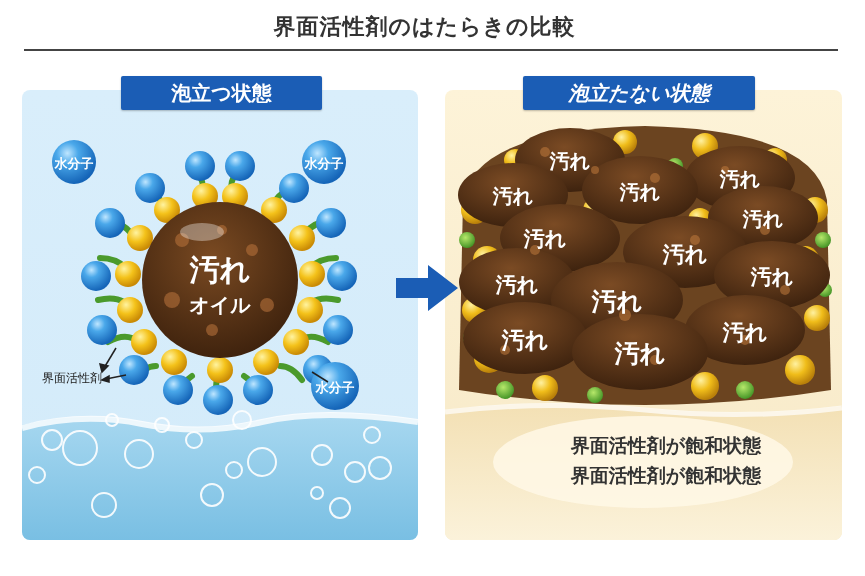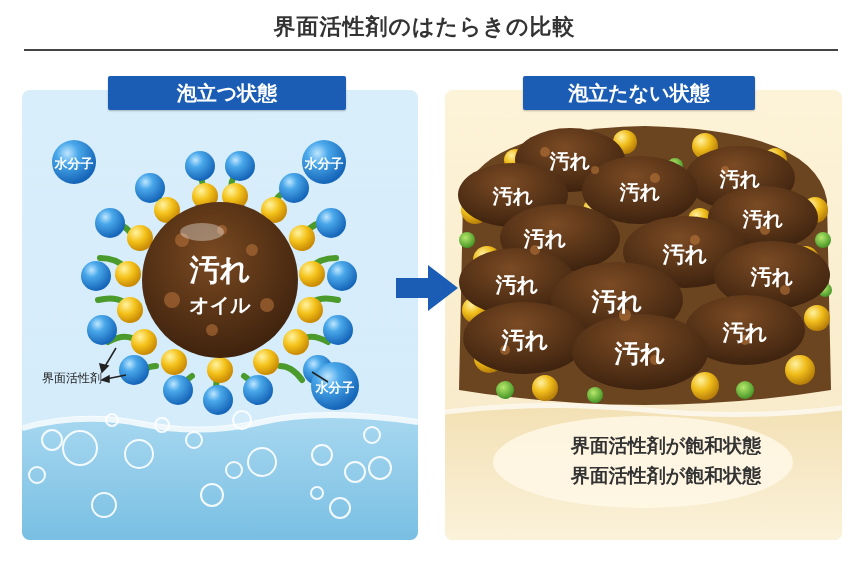--- a/index.html
+++ b/index.html
@@ -3,22 +3,22 @@
 <meta charset="utf-8">
 <style>
   html,body{margin:0;padding:0;background:#ffffff;}
   body{width:865px;height:576px;position:relative;overflow:hidden;font-family:"DejaVu Sans","Liberation Sans",sans-serif;}
   .title{position:absolute;left:0;top:12px;width:849px;text-align:center;font-size:22px;font-weight:bold;color:#333;letter-spacing:1px;}
   .rule{position:absolute;left:24px;top:49px;width:814px;height:2px;background:#444;}
   .panel{position:absolute;top:90px;height:450px;border-radius:8px;overflow:hidden;}
   .panel-left{left:22px;width:396px;background:linear-gradient(#d9eefb,#d3ebfa);}
   .panel-right{left:445px;width:397px;background:linear-gradient(#fdf3d8,#f7e9c7);}
   .badge{position:absolute;top:76px;height:34px;background:#1b5db5;color:#fff;font-weight:bold;font-size:20px;display:flex;align-items:center;justify-content:center;border-radius:2px;box-shadow:0 1px 2px rgba(0,0,0,.25);z-index:3;}
-  .badge-left{left:108px;width:238px;}
-  .badge-right{left:523px;width:232px;}
+  .badge-left{left:121px;width:201px;}
+  .badge-right{left:523px;width:232px;font-style:italic;}
   .arrow{position:absolute;left:396px;top:263px;z-index:4;}
   svg text{font-family:"DejaVu Sans","Liberation Sans",sans-serif;}
   .caption{position:absolute;left:445px;top:430px;width:442px;text-align:center;color:#333;font-size:19px;line-height:30px;z-index:3;font-weight:bold;}
 </style>
 </head>
 <body>
 
 <div class="title">界面活性剤のはたらきの比較</div>
 <div class="rule"></div>
 

